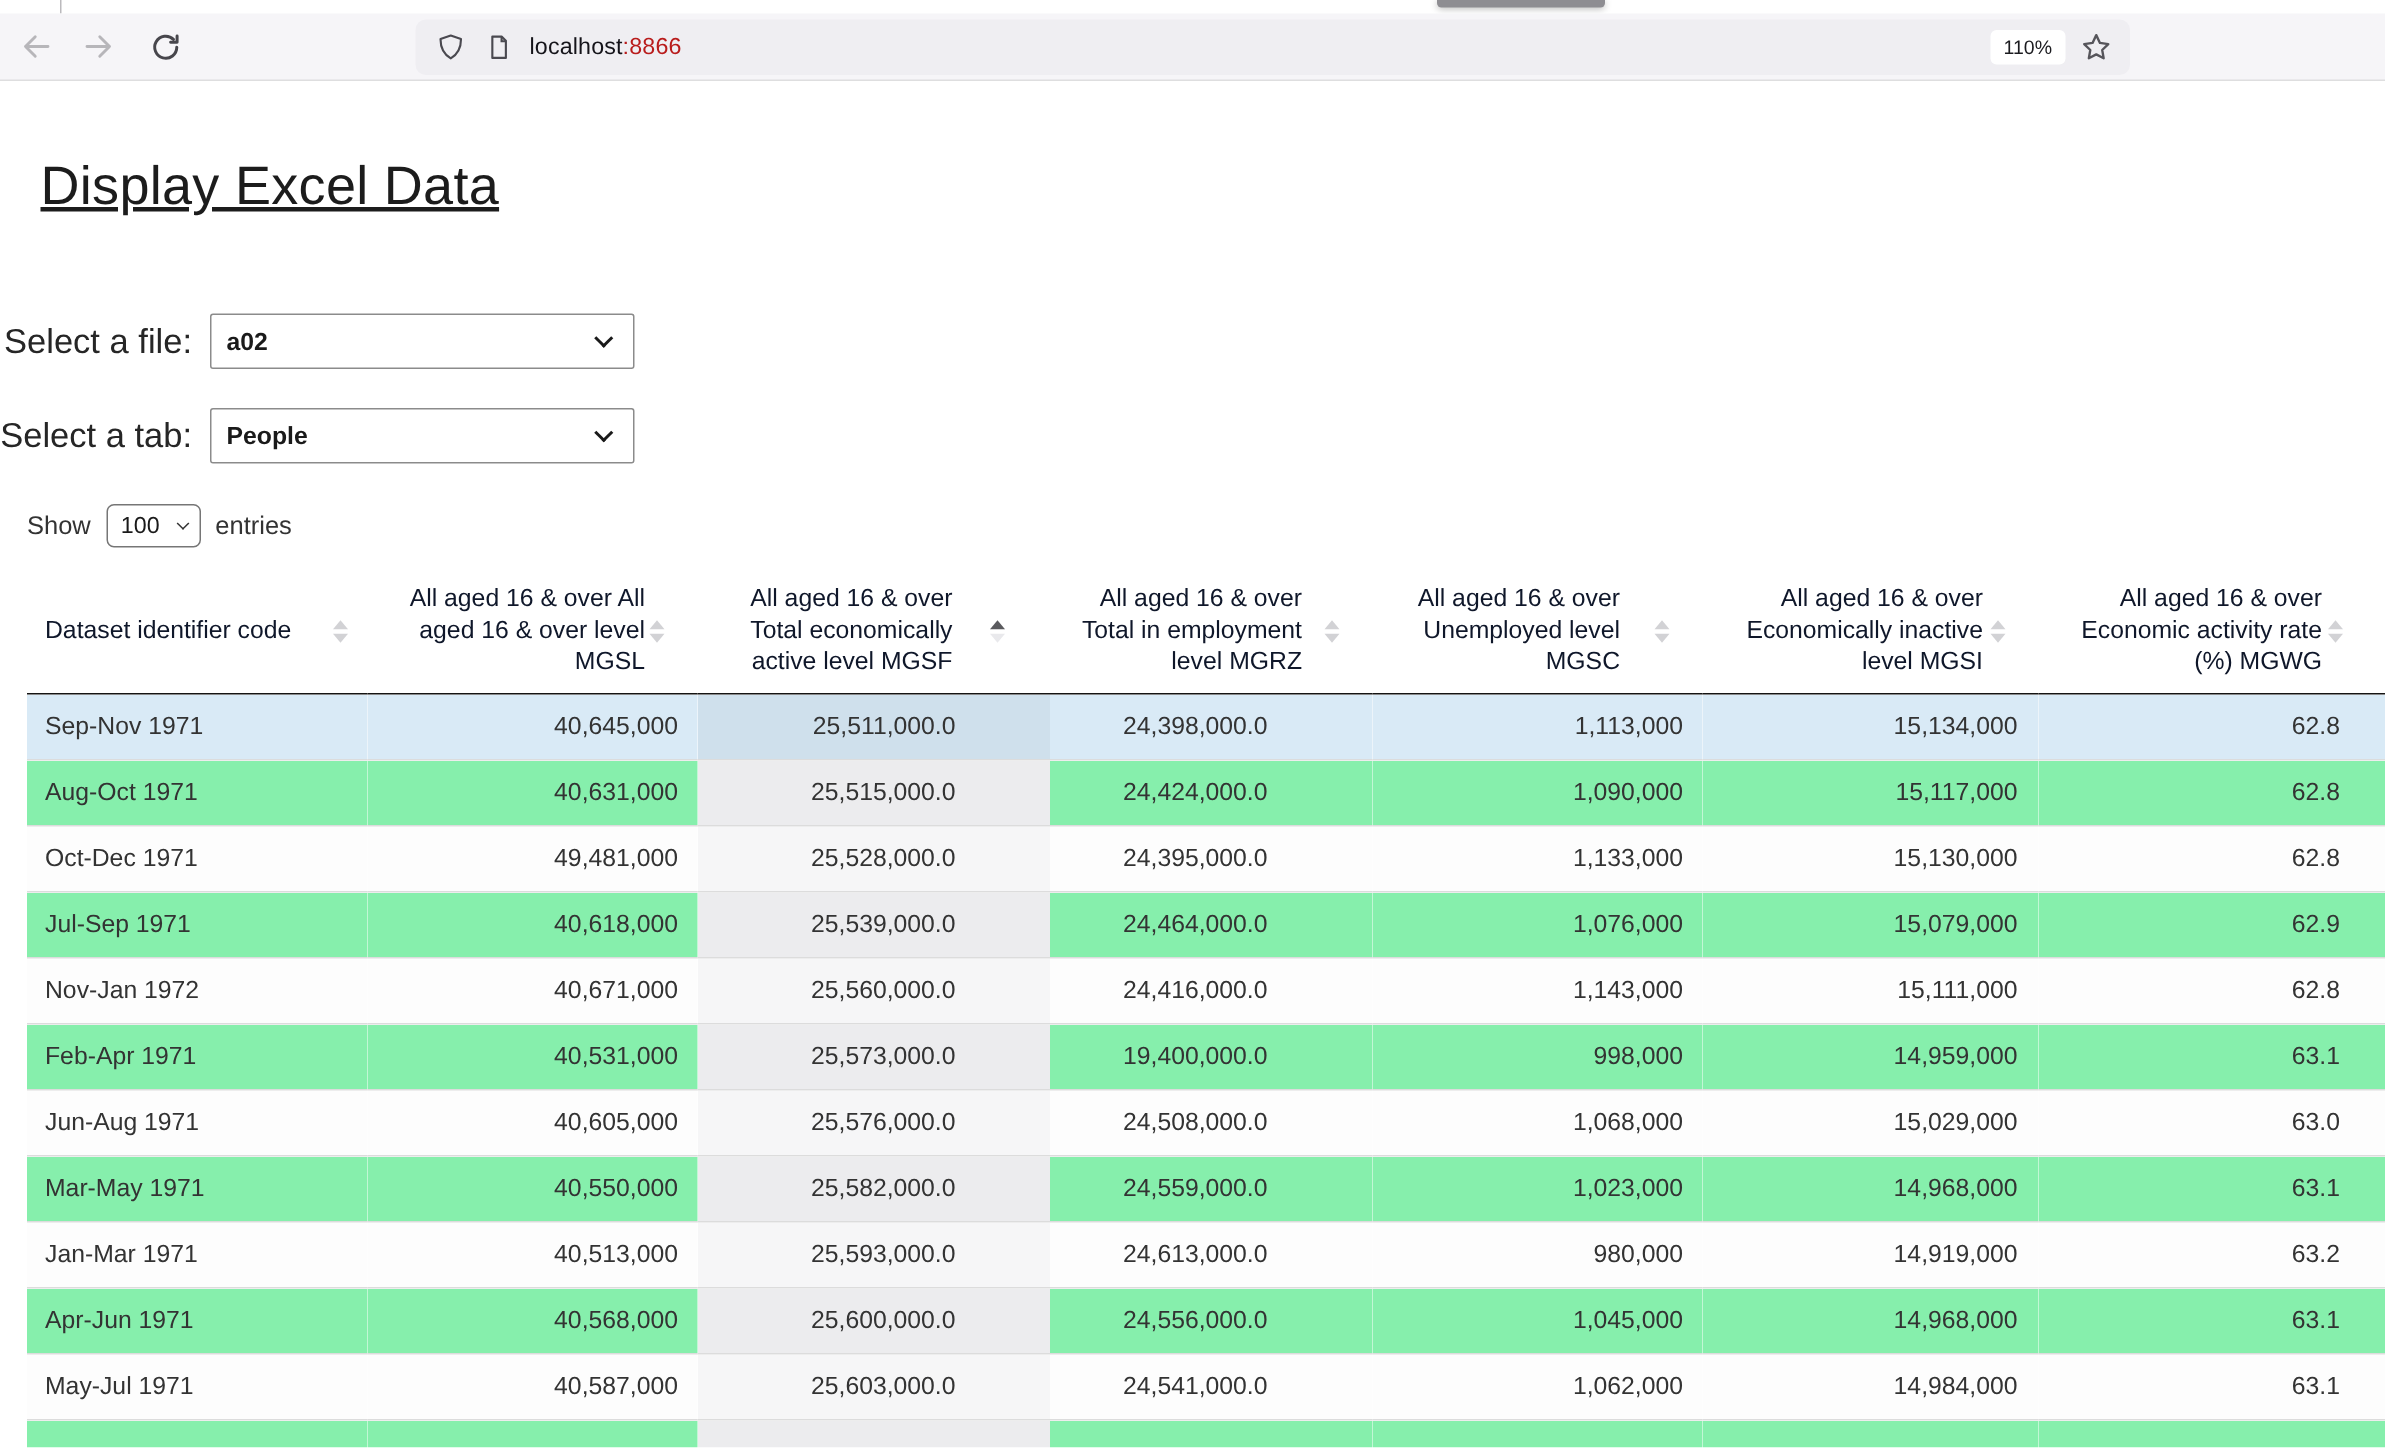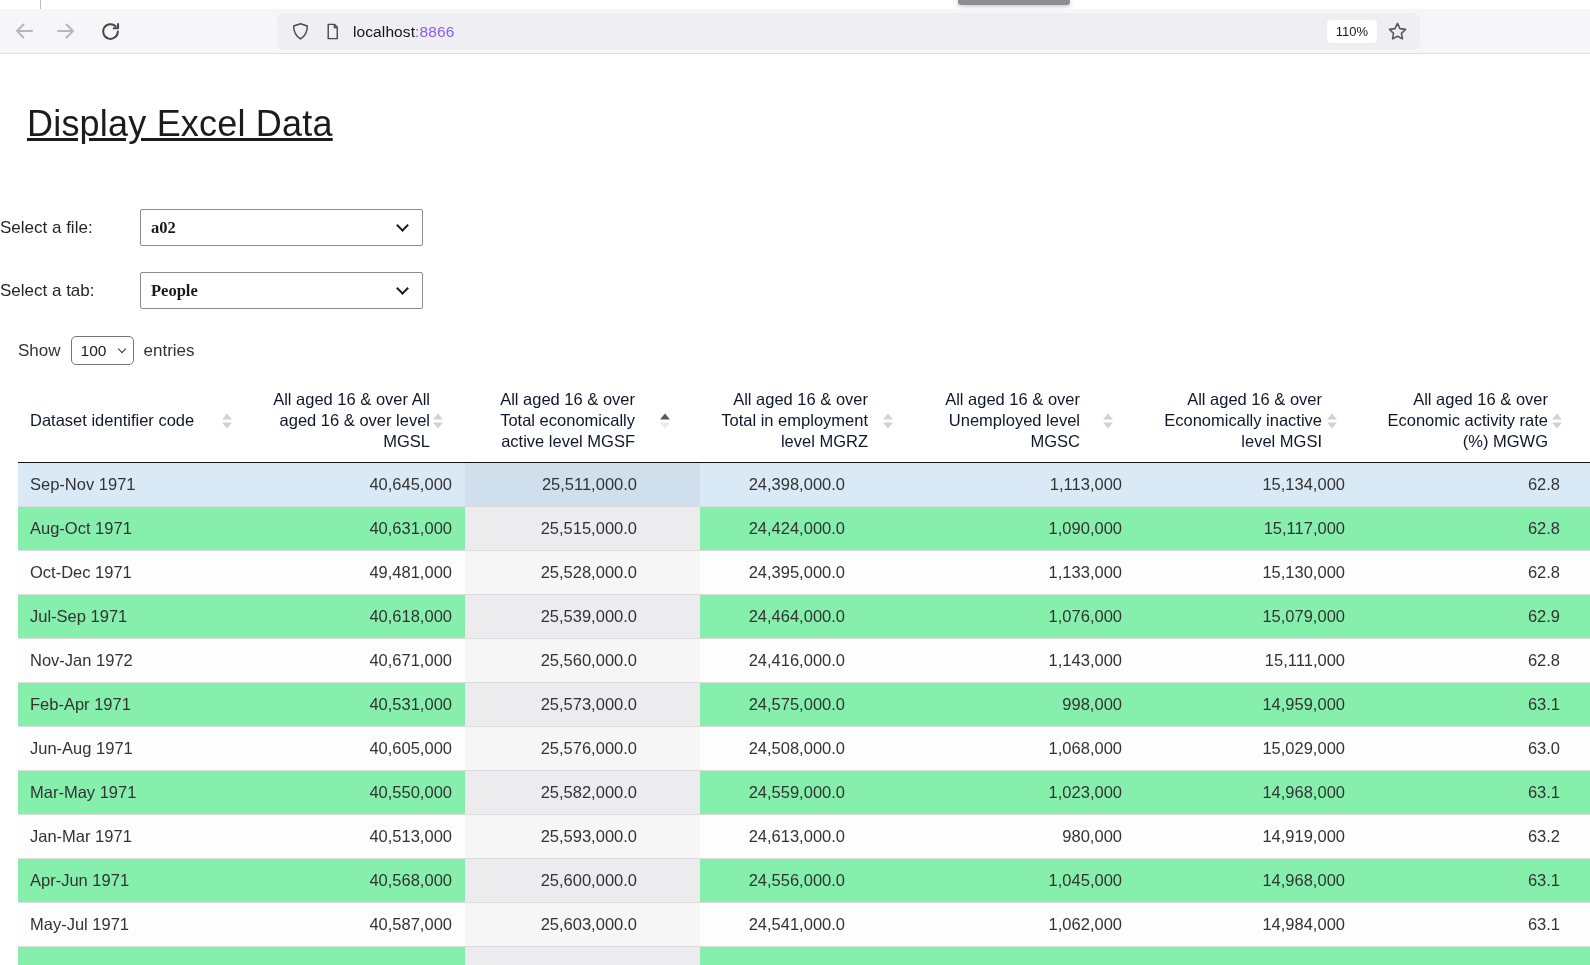--- a/index.html
+++ b/index.html
@@ -31,45 +31,45 @@
   .nav-btn.forward { margin-left:10px; }
   .nav-btn.reload { margin-left:12px; }
   .url-bar {
     position:absolute; left:277px; top:4px; width:1143px; height:37px;
     background:#efeef2; border-radius:7px;
     display:flex; align-items:center;
   }
   .url-bar .shield { margin-left:14px; }
   .url-bar .doc { margin-left:13px; }
   .url-text { margin-left:11px; font-size:15.5px; color:#15141a; letter-spacing:.1px; }
-  .url-text .port { color:#8b5cf6; }
+  .url-text .port { color:#b91c1c; }
   .url-right { margin-left:auto; display:flex; align-items:center; }
   .zoom-pill {
     background:#fff; border-radius:4px; padding:4px 9px;
     font-size:13px; color:#1b1b1f; border:none;
   }
   .star-btn { background:transparent; border:none; padding:0; margin:0 12px 0 10px; display:flex; align-items:center; }
 
   
   .content { position:absolute; top:55px; left:0; width:1590px; height:910px; background:#fff; }
   h1.page-title {
     position:absolute; left:27px; top:48px; margin:0;
     font-size:36px; font-weight:400; color:#1c1c1c; letter-spacing:.2px;text-decoration:underline;
   }
 
   .form-row { position:absolute; left:0; display:flex; align-items:center; }
   .form-row.file { top:154px; }
   .form-row.tab  { top:217px; }
-  .form-label { display:inline-block; width:128px; text-align:left; font-size:17px; color:#262626; }
+  .form-label { display:inline-block; width:128px; text-align:right; font-size:23px; color:#262626; }
   .select-wrap { position:relative; margin-left:12px; }
   .select-wrap.big select {
     -webkit-appearance:none; appearance:none;
     width:283px; height:37px; background:#fff;
     border:1px solid #8b8b8b; border-radius:2px;
-    font-family:Liberation Serif, serif;
+    font-family:Liberation Sans, sans-serif;
     font-size:16.5px; font-weight:600; color:#1a1a1a;
     padding:0 34px 0 10px;
   }
   .chev { position:absolute; pointer-events:none; border:solid #1a1a1a; border-width:0 2.4px 2.4px 0; }
   .select-wrap.big .chev {
     right:16px; top:12px; width:9px; height:9px; transform:rotate(45deg);
   }
   .entries-row { position:absolute; left:18px; top:281px; display:flex; align-items:center; font-size:17px; color:#333; }
   .select-wrap.small { margin:0 10px; }
   .select-wrap.small select {
@@ -289,21 +289,21 @@
             <td class="c3 sorted-col">25,560,000.0</td>
             <td class="c4">24,416,000.0</td>
             <td class="c5">1,143,000</td>
             <td class="c6">15,111,000</td>
             <td class="c7">62.8</td>
           </tr>
           <tr class="stripe">
             <td class="c1">Feb-Apr 1971</td>
             <td class="c2">40,531,000</td>
             <td class="c3 sorted-col">25,573,000.0</td>
-            <td class="c4">24,575,000.0</td>
+            <td class="c4">19,400,000.0</td>
             <td class="c5">998,000</td>
             <td class="c6">14,959,000</td>
             <td class="c7">63.1</td>
           </tr>
           <tr>
             <td class="c1">Jun-Aug 1971</td>
             <td class="c2">40,605,000</td>
             <td class="c3 sorted-col">25,576,000.0</td>
             <td class="c4">24,508,000.0</td>
             <td class="c5">1,068,000</td>

